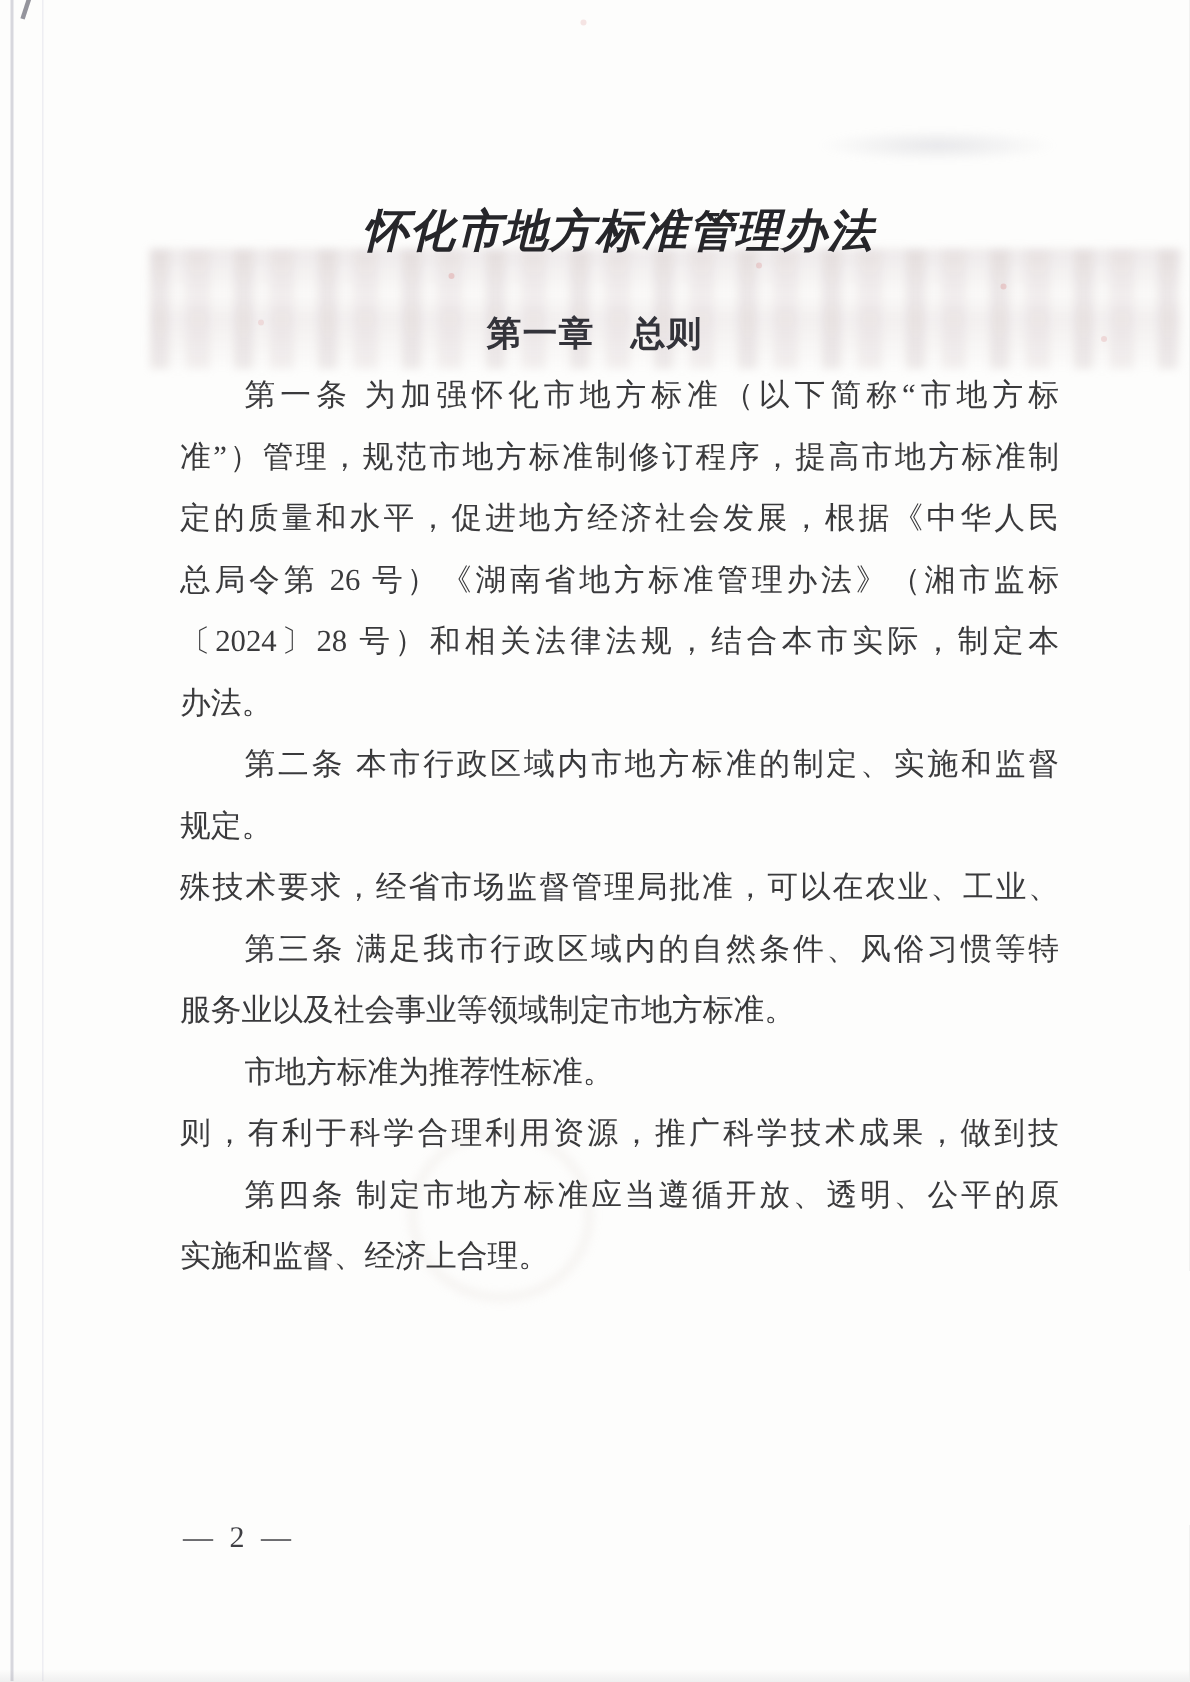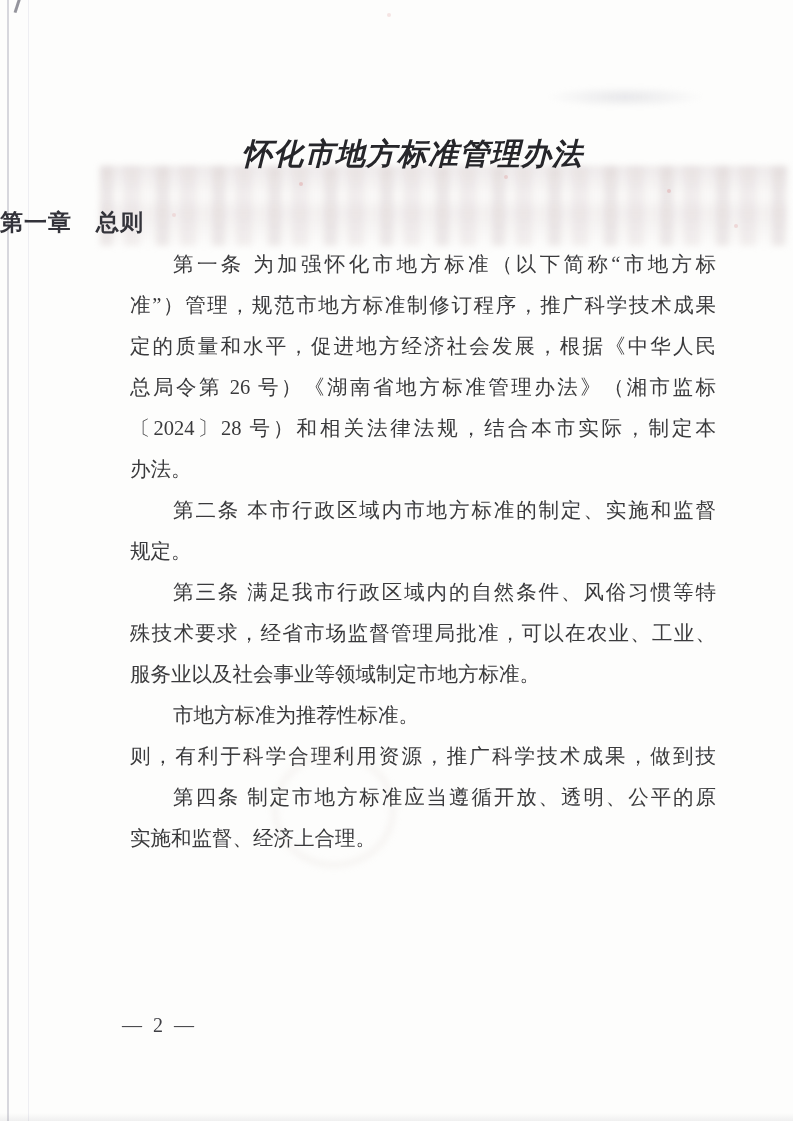--- a/index.html
+++ b/index.html
@@ -69,26 +69,26 @@
   
   .title {
     position: absolute; top: 118px; left: 0; width: 100%;
     margin: 16px; text-align: center;
     font-size: 30px; font-weight: 700; color: #26262a;
     letter-spacing: 1px;
     font-style: italic;
   }
   .chapter {
     position: absolute; top: 207px; left: 0; width: 100%;
-    margin: 0; text-align: left;
+    margin: 0; text-align: center;
     font-size: 23px; font-weight: 600; color: #33333a;
     letter-spacing: 1px;
   }
   .body-text {
-    position: absolute; top: 244px; left: 130px; width: 586px;
+    position: absolute; top: 244px; left: 120px; width: 586px;
     color: #3a3a3c; font-size: 20.5px;
   }
   .line {
     height: 41px; line-height: 41px;
     text-align: justify; text-align-last: justify;
     overflow: hidden; white-space: nowrap;
   }
   .line.indent { padding-left: 43px; }
   .line.para-end { text-align-last: left; }
   .pageno {
@@ -106,29 +106,29 @@
   <div class="smudge"></div>
   <div class="watermark"></div>
   <div class="speckles"></div>
   <div class="stamp-ghost"></div>
 
   <h1 class="title">怀化市地方标准管理办法</h1>
   <h2 class="chapter">第一章　总则</h2>
 
   <div class="body-text">
       <div class="line indent">第一条  为加强怀化市地方标准（以下简称“市地方标</div>
-      <div class="line">准”）管理，规范市地方标准制修订程序，推广科学技术成果</div>
+      <div class="line">准”）管理，规范市地方标准制修订程序，提高市地方标准制</div>
       <div class="line">定的质量和水平，促进地方经济社会发展，根据《中华人民</div>
       <div class="line">总局令第 26 号）《湖南省地方标准管理办法》（湘市监标</div>
       <div class="line">〔2024〕28 号）和相关法律法规，结合本市实际，制定本</div>
       <div class="line para-end">办法。</div>
       <div class="line indent">第二条  本市行政区域内市地方标准的制定、实施和监督</div>
       <div class="line para-end">规定。</div>
+      <div class="line">殊技术要求，经省市场监督管理局批准，可以在农业、工业、</div>
       <div class="line indent">第三条  满足我市行政区域内的自然条件、风俗习惯等特</div>
-      <div class="line">殊技术要求，经省市场监督管理局批准，可以在农业、工业、</div>
       <div class="line para-end">服务业以及社会事业等领域制定市地方标准。</div>
       <div class="line indent para-end">市地方标准为推荐性标准。</div>
       <div class="line">则，有利于科学合理利用资源，推广科学技术成果，做到技</div>
       <div class="line indent">第四条  制定市地方标准应当遵循开放、透明、公平的原</div>
       <div class="line para-end">实施和监督、经济上合理。</div>
     </div>
 
   <div class="pageno">— 2 —</div>
 
   <div class="bottom-shade"></div>

